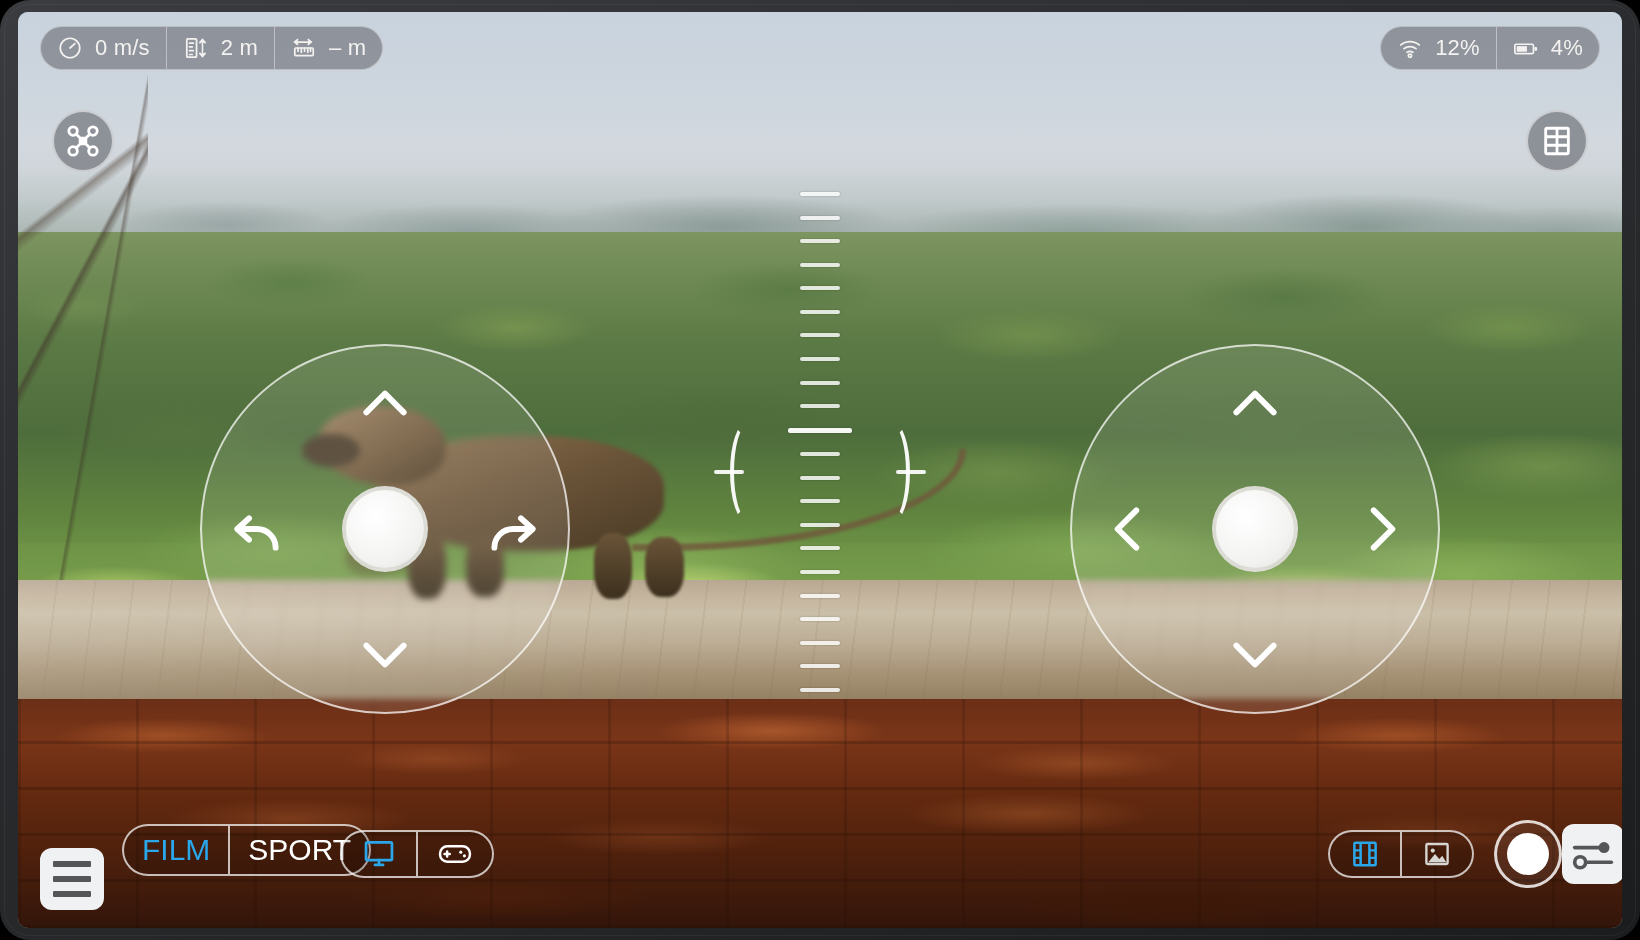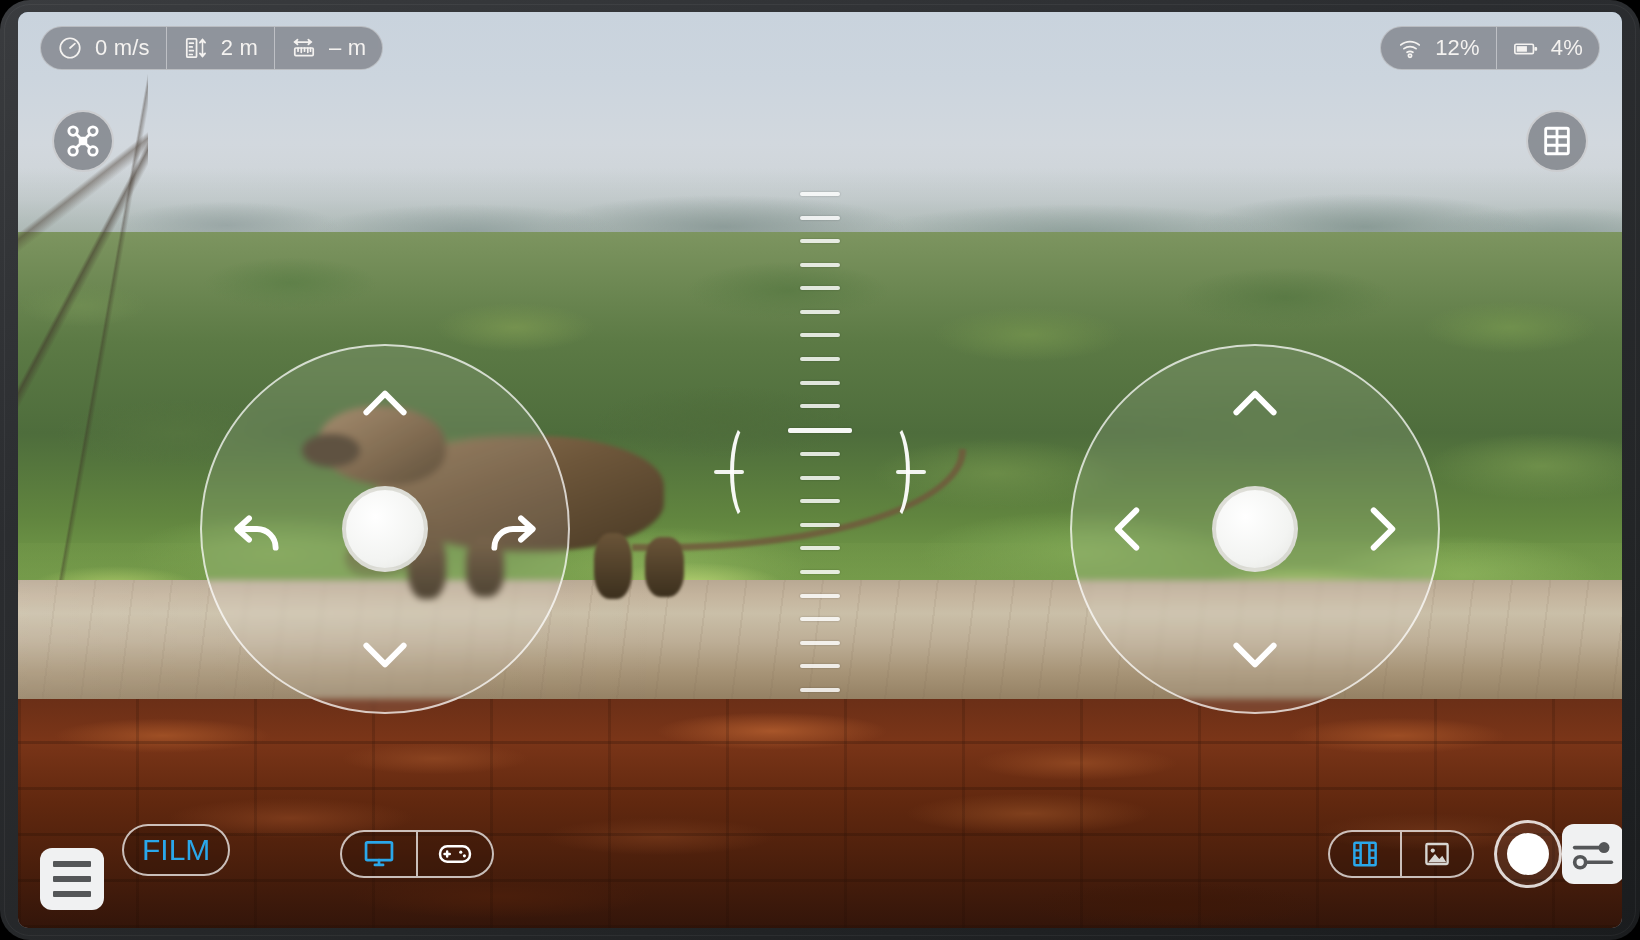--- a/index.html
+++ b/index.html
@@ -578,20 +578,21 @@
     </div>
 
     <div id="menu-button">
       <span></span>
       <span></span>
       <span></span>
     </div>
 
     <div class="seg-group" id="flight-mode-group">
       <div class="opt active">FILM</div>
+      <div class="opt">SPORT</div>
     </div>
 
     <div class="seg-group" id="view-mode-group">
       <div class="opt active">
         <span class="ico">
           <svg viewBox="0 0 24 22" fill="none" stroke="#2aa7ea" stroke-width="2" stroke-linecap="round" stroke-linejoin="round">
             <rect x="2.5" y="2.5" width="19" height="13" rx="1"></rect>
             <path d="M9 19h6M12 15.5V19"></path>
           </svg>
         </span>

